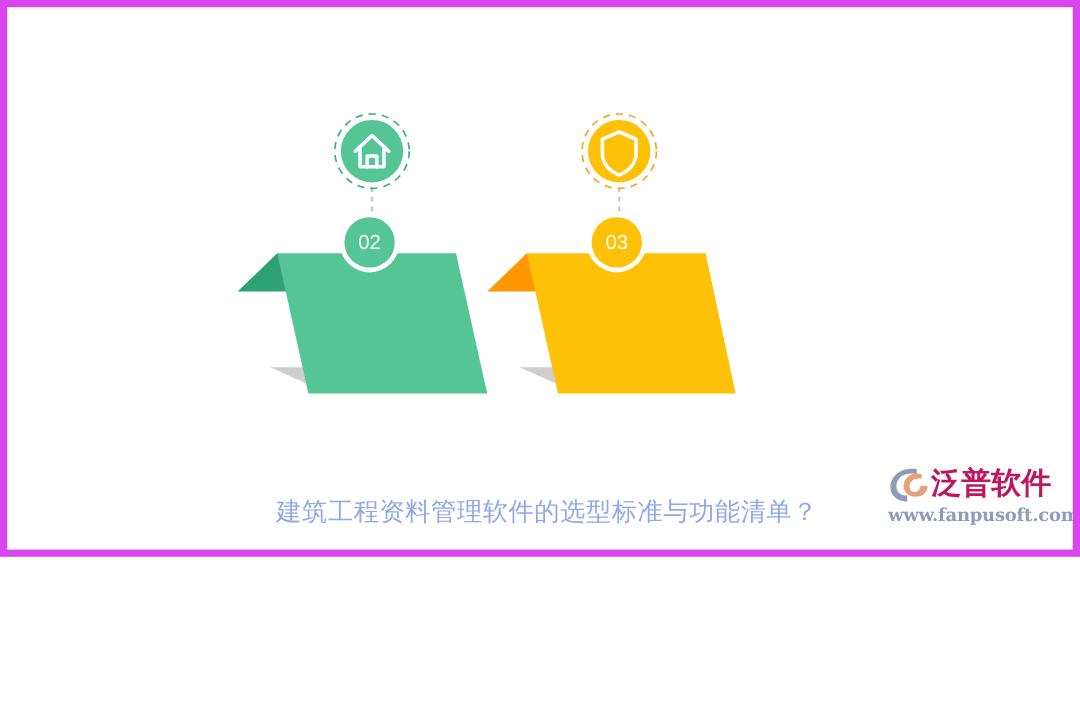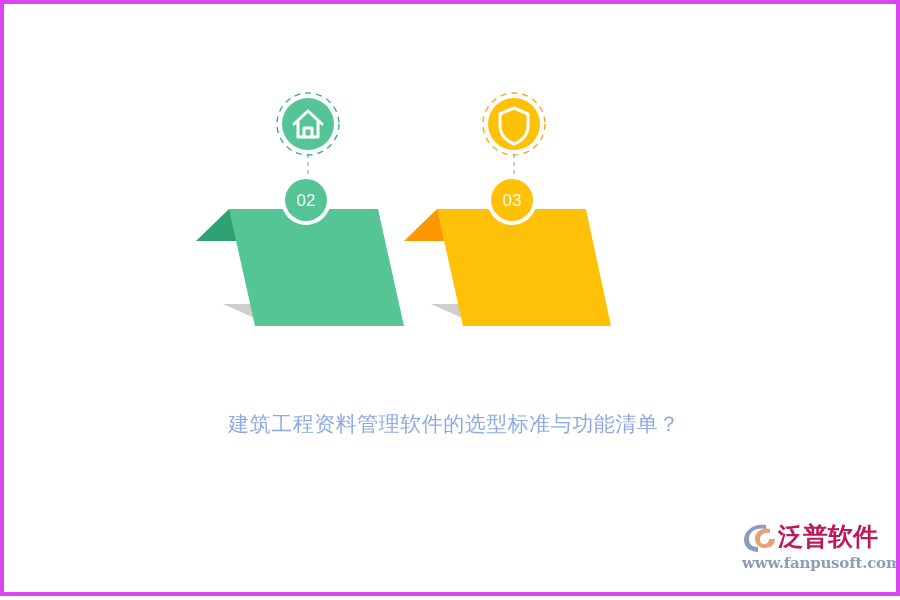--- a/index.html
+++ b/index.html
@@ -9,24 +9,24 @@
   }
   body {
     width: 900px;
     height: 600px;
     font-family: "Liberation Sans", "DejaVu Sans", sans-serif;
     overflow: hidden;
   }
   #canvas {
     position: relative;
     width: 900px;
-    height: 596px;
+    height: 464px;
     background: #ffffff;
     box-sizing: border-box;
-    border: 4px solid #d946ef;
+    border: 6px solid #d946ef;
     overflow: hidden;
   }
 
   
   .stage {
     position: absolute;
     left: 0;
     top: 0;
     width: 900px;
     height: 370px;

